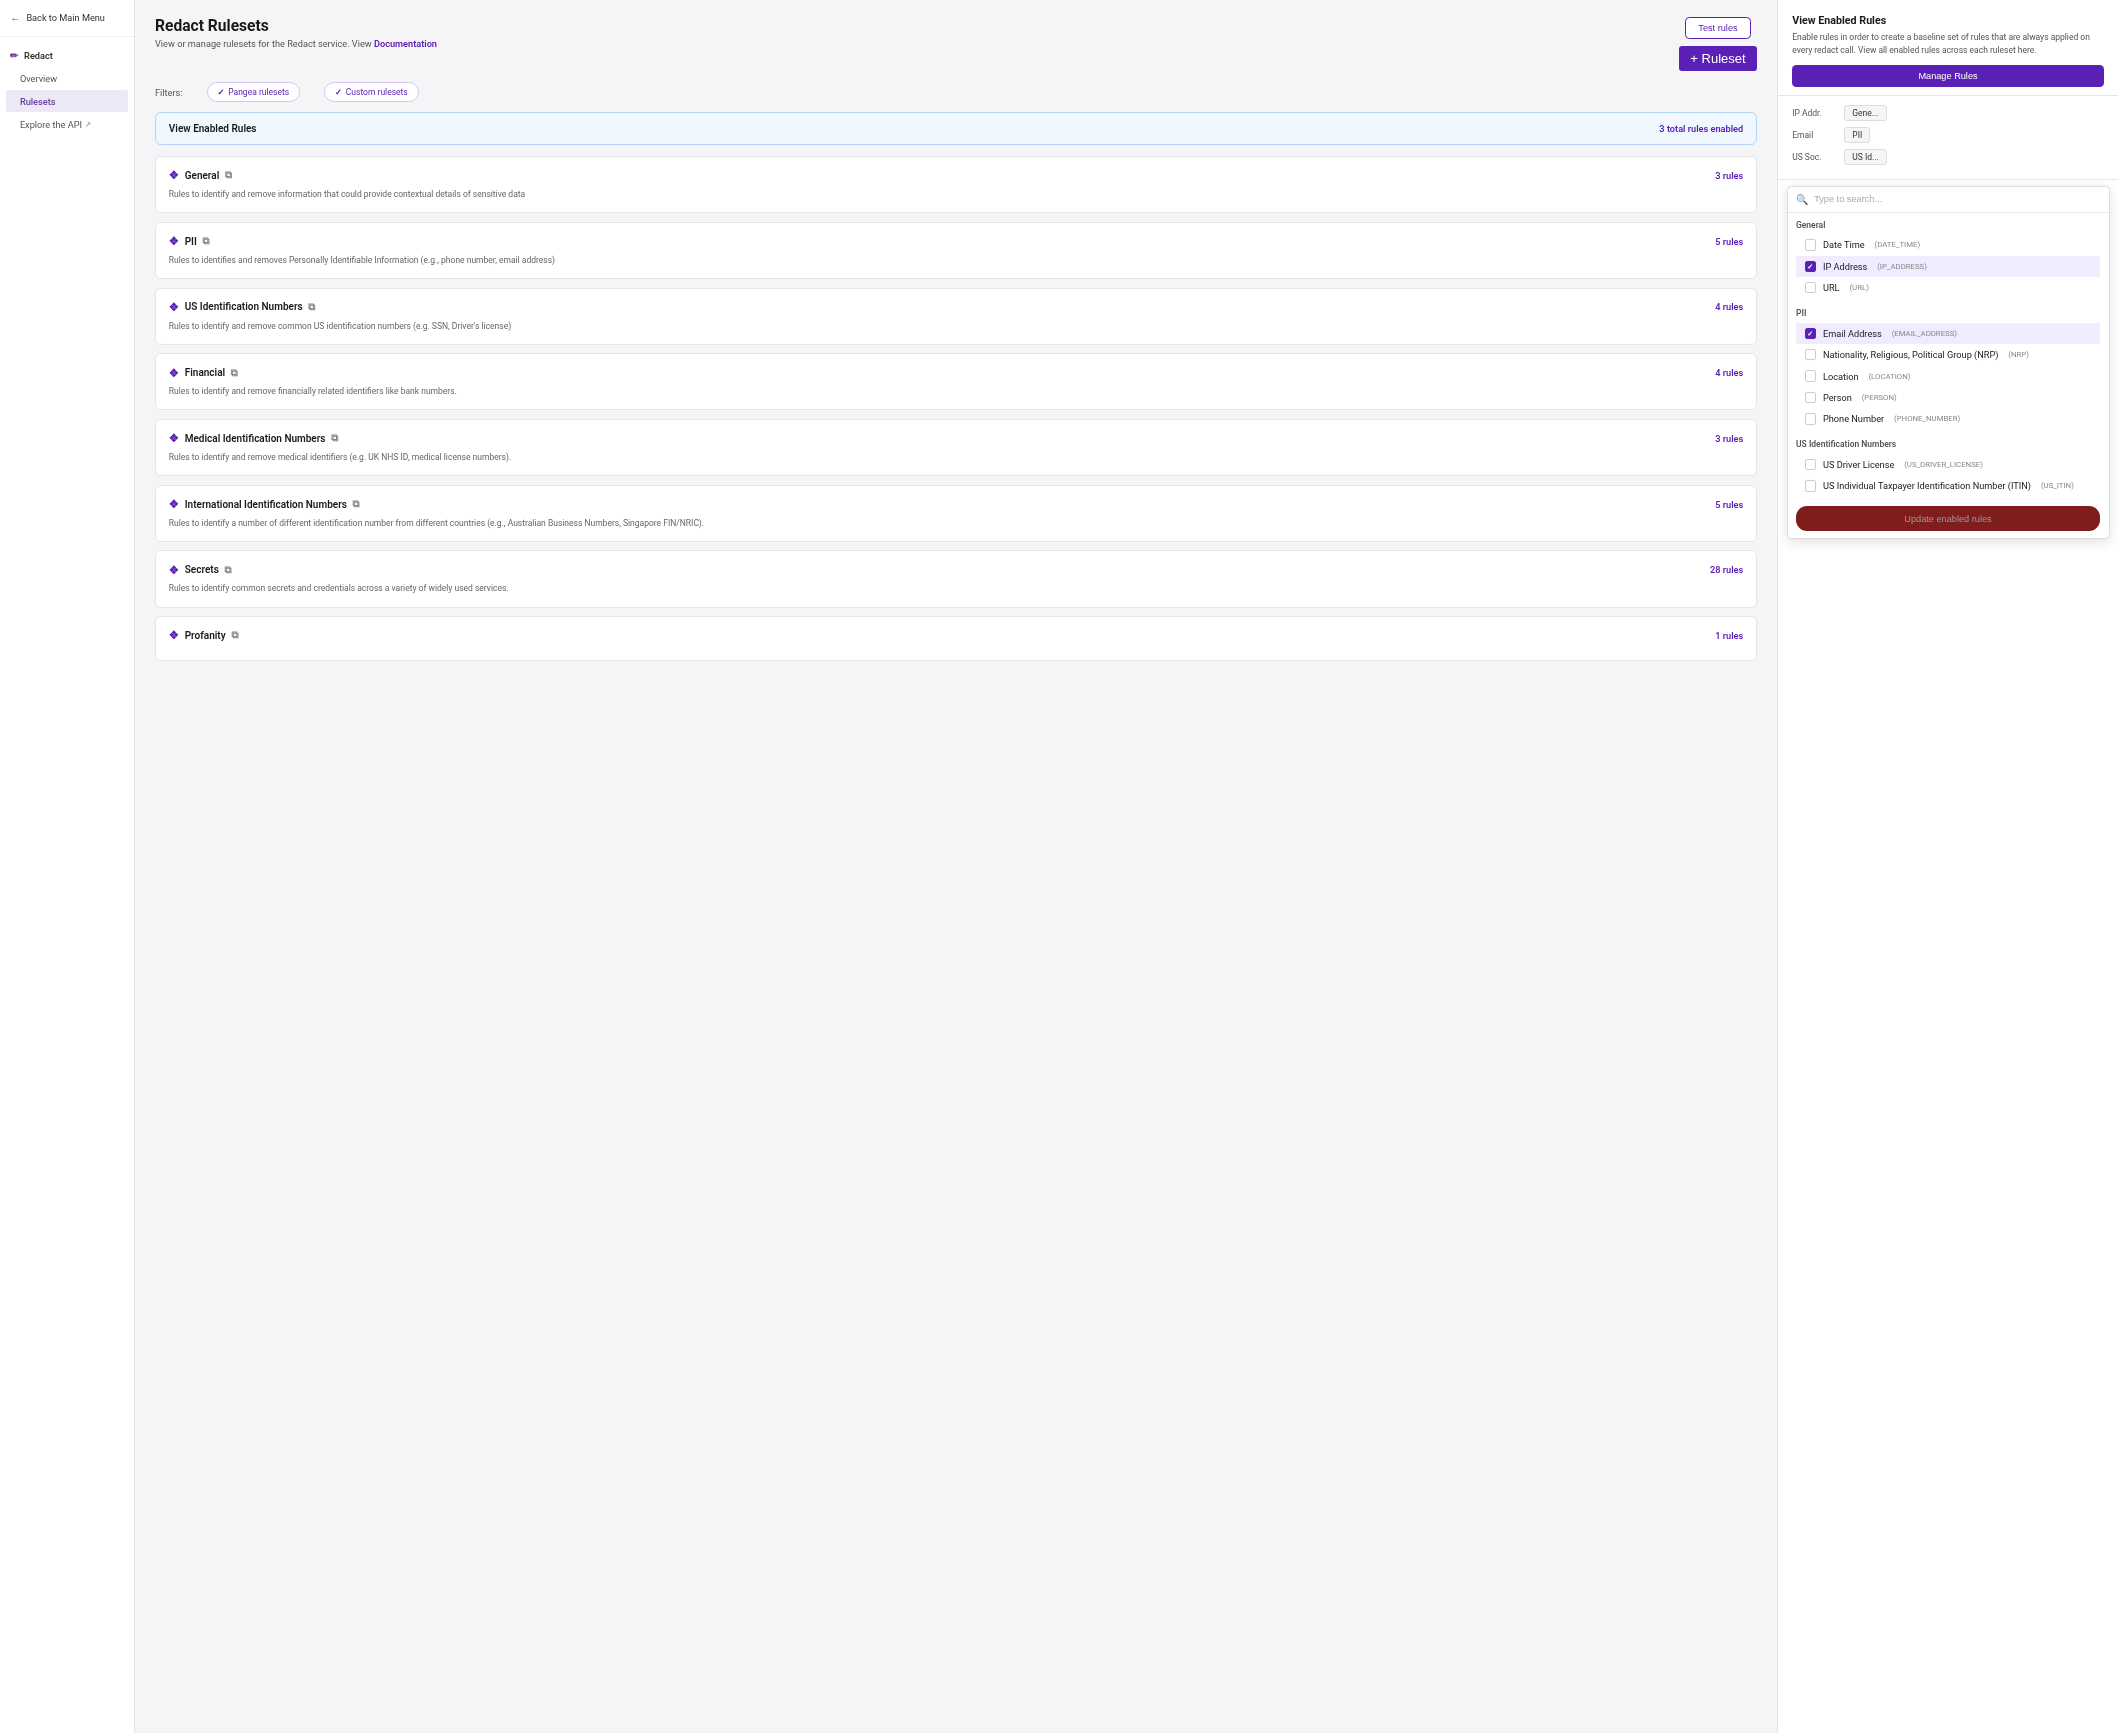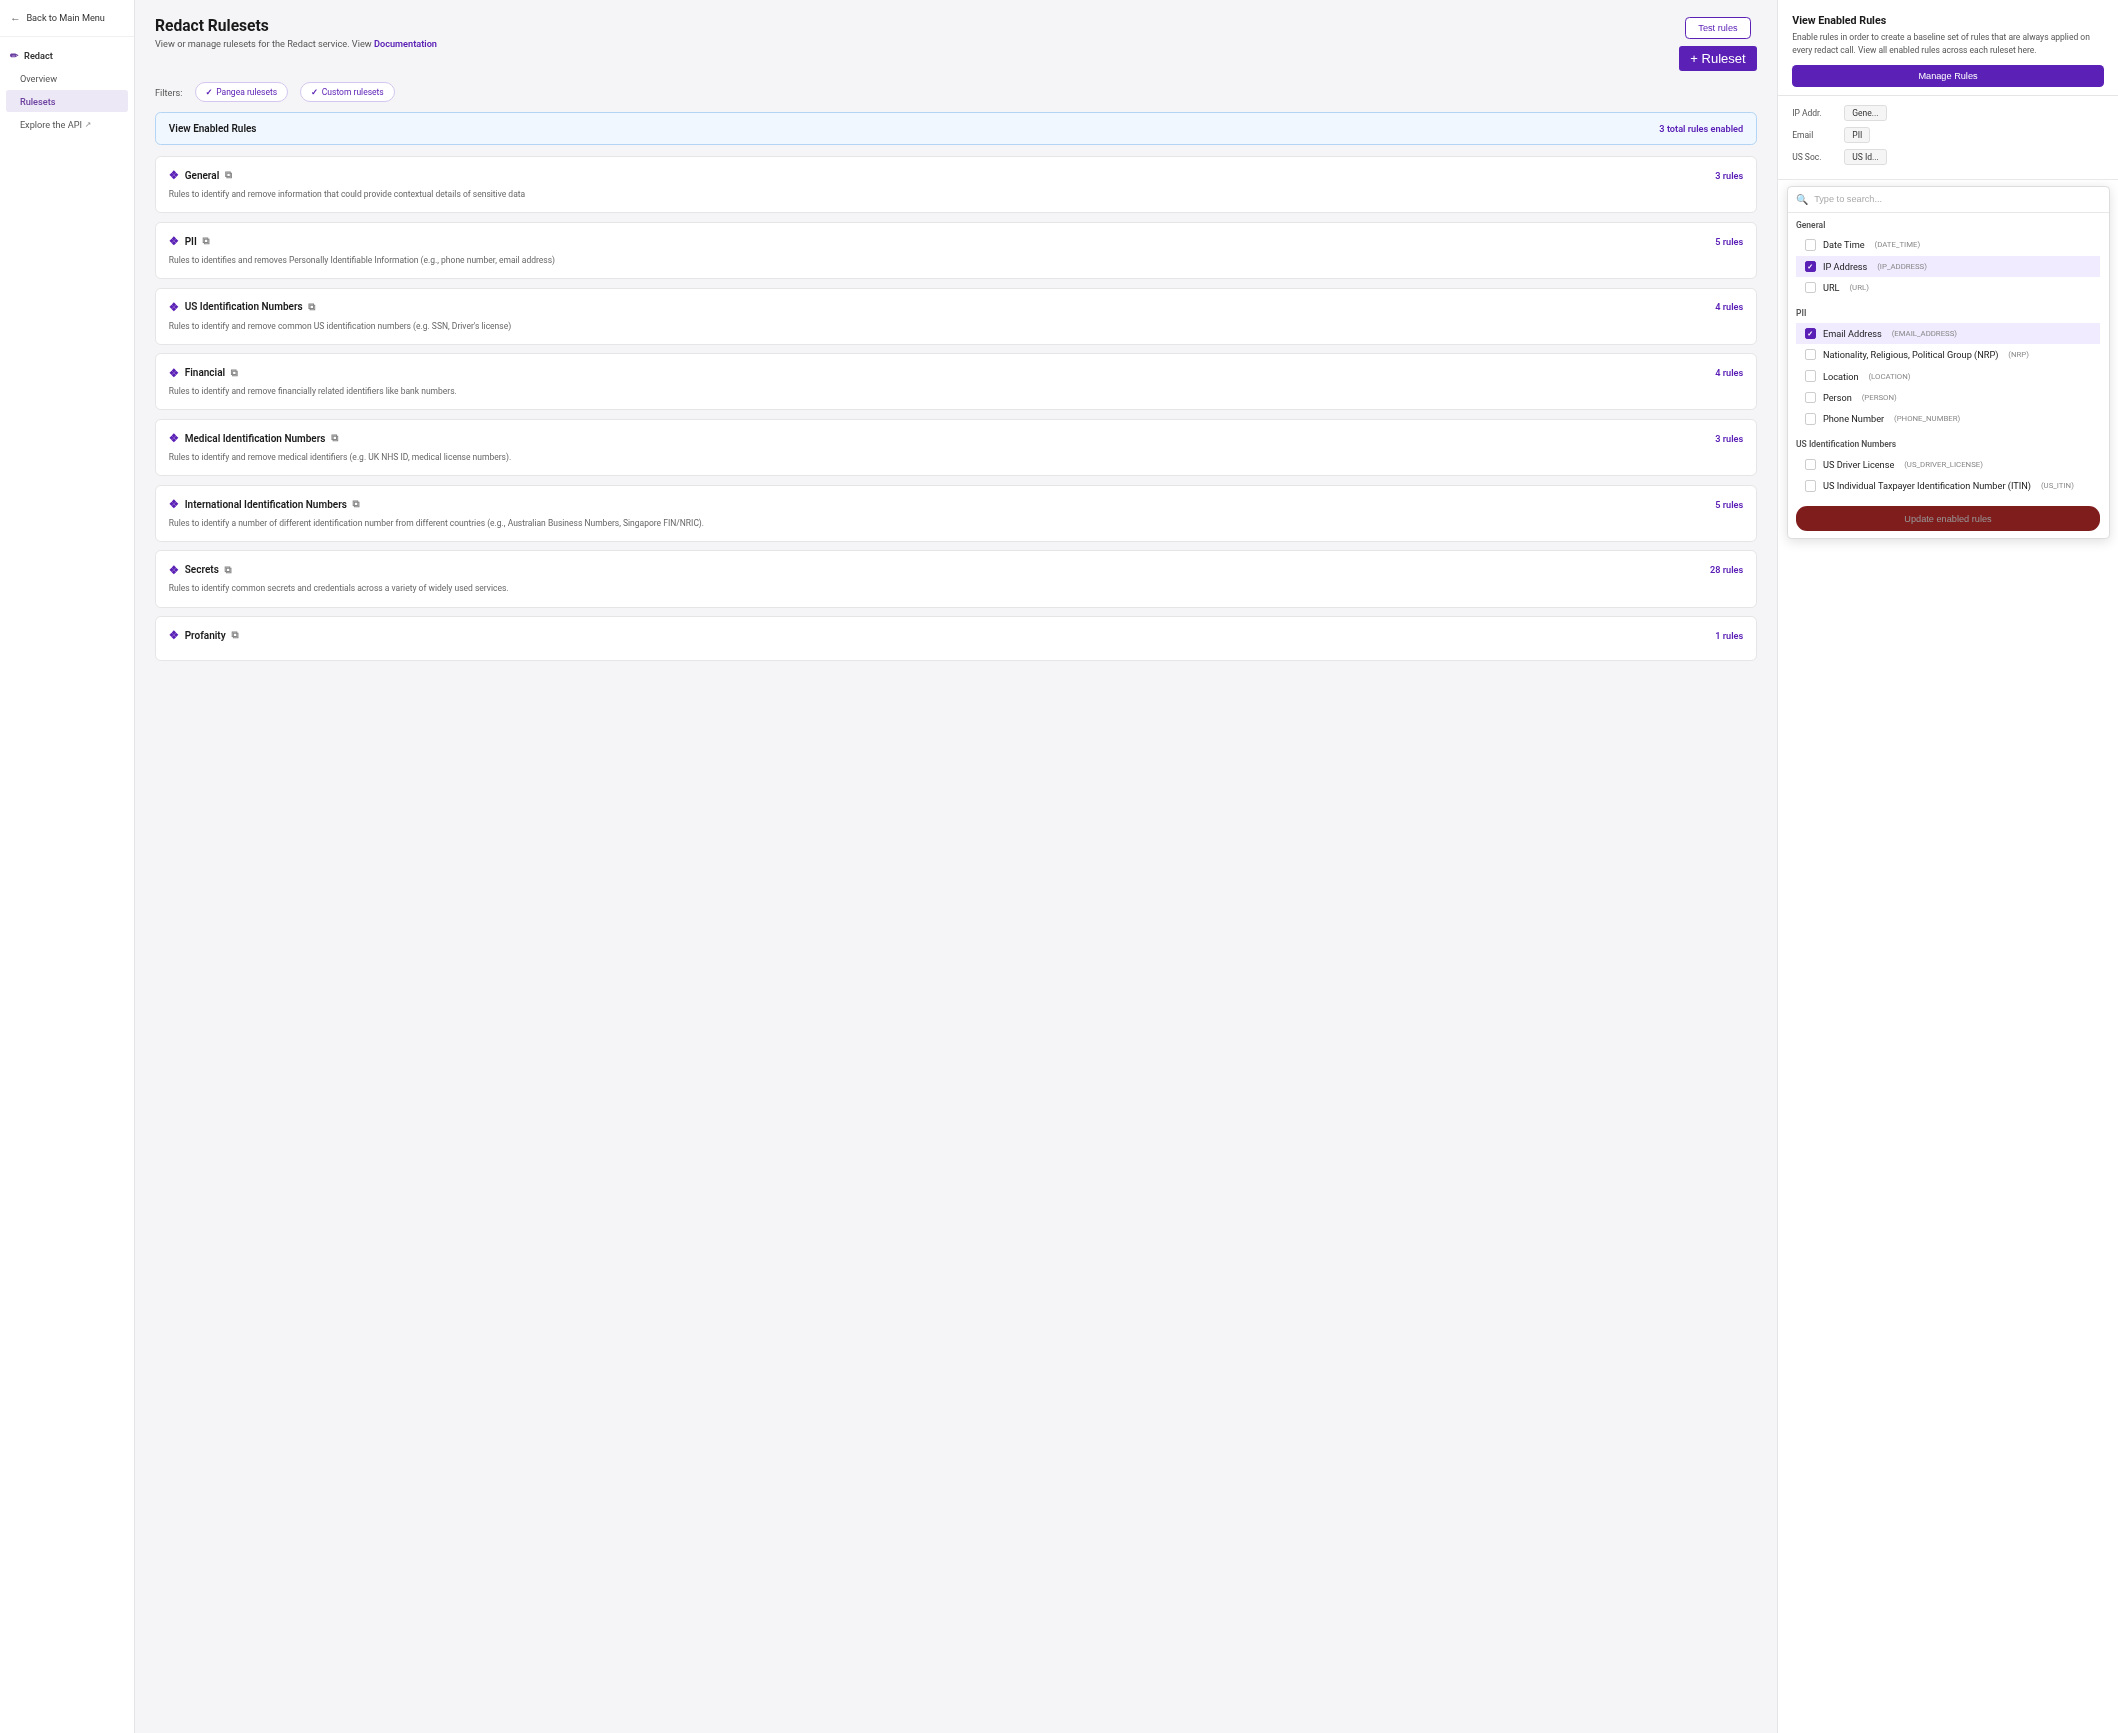--- a/index.html
+++ b/index.html
@@ -21,21 +21,21 @@
     .main { flex: 1; overflow-y: auto; padding: 17px 20px; }
     .page-header { display: flex; justify-content: space-between; align-items: flex-start; margin-bottom: 11.4px; }
     .page-title { font-size: 15.6px; font-weight: 700; color: #1a1a1a; margin-bottom: 2.8px; }
     .page-subtitle { font-size: 9.2px; color: #555; }
     .page-subtitle a { color: #5b21b6; font-weight: 600; text-decoration: none; }
     .header-actions { display: flex; gap: 7.1px; align-items: center; flex-direction: column; }
     .btn-outline { border: 1.1px solid #5b21b6; background: #fff; color: #5b21b6; padding: 5px 12.8px; border-radius: 4.3px; font-size: 9.2px; font-weight: 500; cursor: pointer; }
     .btn-primary { background: #5b21b6; color: #fff; border: none; padding: 5px 11.4px; border-radius: 3px; font-size: 13px; font-weight: 500; cursor: pointer; display: flex; align-items: center; gap: 4.3px; }
 
     
-    .filters-row { display: flex; align-items: center; gap: 12px; margin-bottom: 10px; }
+    .filters-row { display: flex; align-items: center; gap: 24px; margin-bottom: 10px; }
     .filters-label { font-size: 9.2px; color: #555; }
     .filter-chip { display: flex; align-items: center; gap: 3.6px; padding: 3.6px 10px; border-radius: 14.2px; background: #fff; border: 1.1px solid #d4c7f0; font-size: 8.5px; color: #5b21b6; cursor: pointer; }
     .filter-chip .check { color: #5b21b6; font-weight: bold; }
 
     
     .enabled-banner { background: #f0f7ff; border: 1.1px solid #b3d4f5; border-radius: 5.7px; padding: 10px 12.8px; margin-bottom: 11.4px; display: flex; justify-content: space-between; align-items: center; }
     .enabled-banner-title { font-size: 10px; font-weight: 600; color: #1a1a1a; }
     .enabled-count { font-size: 9.2px; color: #5b21b6; font-weight: 600; }
 
     

